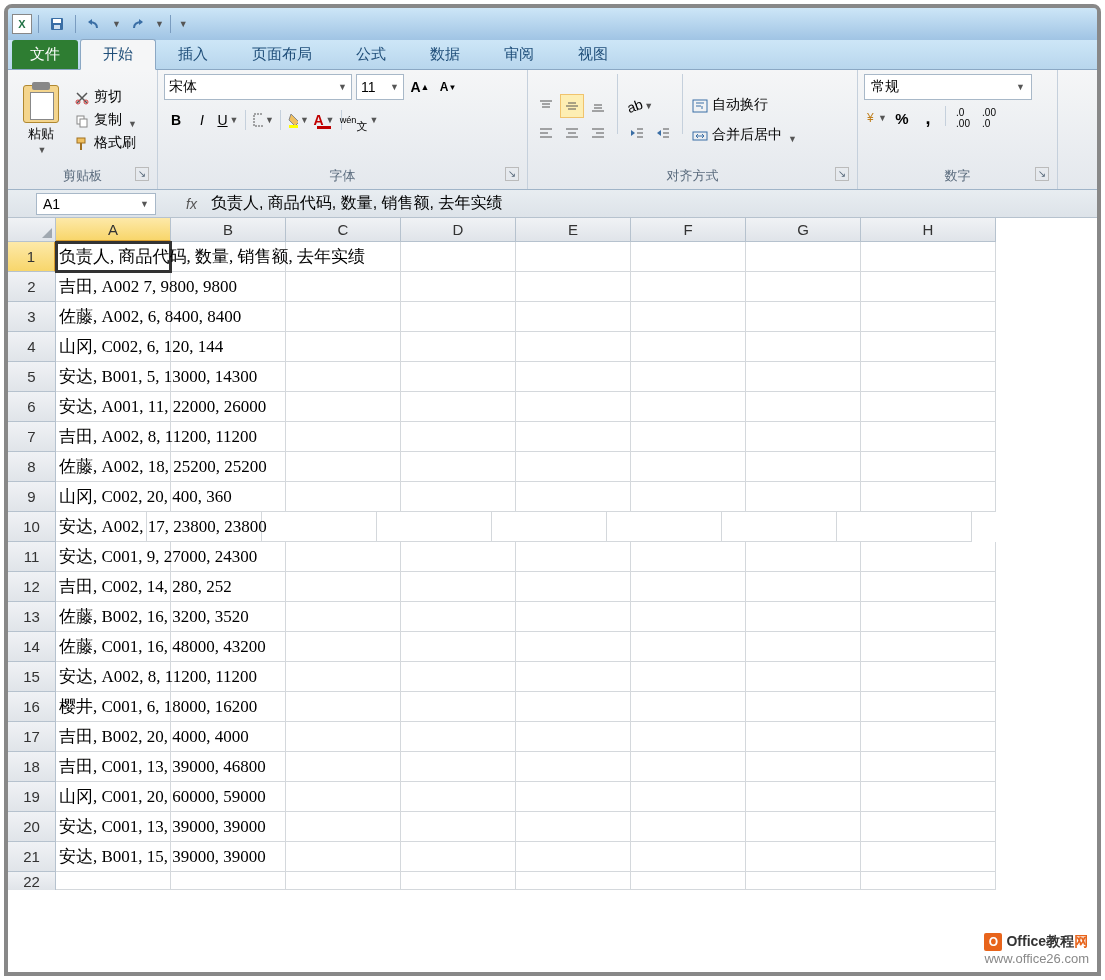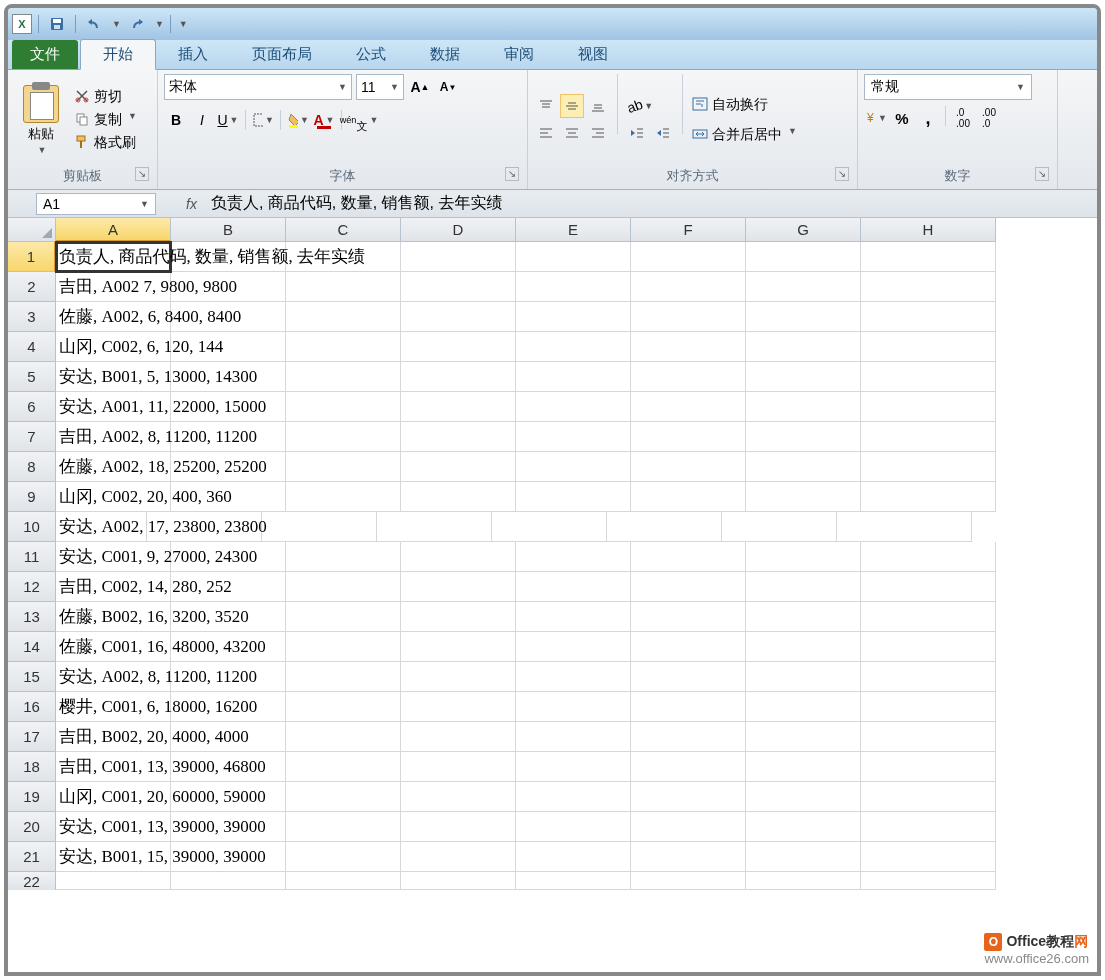--- a/index.html
+++ b/index.html
@@ -22,21 +22,21 @@
 .group-body { flex: 1; display: flex; gap: 4px; }
 .group-label { text-align: center; font-size: 13px; color: #5a6b7d; padding: 2px 0; position: relative; }
 .group-label .launcher { position: absolute; right: 2px; top: 2px; font-size: 10px; color: #5a6b7d; border: 1px solid #bbb; width: 14px; height: 14px; line-height: 12px; }
 
 .big-btn { display: flex; flex-direction: column; align-items: center; justify-content: center; width: 54px; gap: 2px; font-size: 13px; }
 .paste-icon { width: 36px; height: 38px; background: #f4d58d; border: 1px solid #b08830; border-radius: 3px; position: relative; }
 .paste-icon::before { content: ""; position: absolute; top: -4px; left: 8px; width: 18px; height: 8px; background: #888; border-radius: 2px; }
 .paste-icon::after { content: ""; position: absolute; top: 6px; left: 6px; width: 22px; height: 26px; background: #fff; border: 1px solid #888; }
 
 .stack { display: flex; flex-direction: column; gap: 3px; justify-content: center; }
-.mini-row { display: flex; align-items: flex-start; gap: 4px; font-size: 14px; padding: 1px 2px; white-space: nowrap; }
+.mini-row { display: flex; align-items: flex-end; gap: 4px; font-size: 14px; padding: 1px 2px; white-space: nowrap; }
 .mini-row svg, .mini-row .ic { width: 16px; height: 16px; flex-shrink: 0; }
 
 .font-row1 { display: flex; align-items: center; gap: 4px; }
 .font-name { width: 188px; height: 26px; border: 1px solid #a8b8c8; background: #fff; padding: 0 4px; font-size: 14px; display: flex; align-items: center; justify-content: space-between; }
 .font-size { width: 48px; height: 26px; border: 1px solid #a8b8c8; background: #fff; padding: 0 4px; font-size: 14px; display: flex; align-items: center; justify-content: space-between; }
 .sq-btn { width: 24px; height: 24px; border: 1px solid transparent; display: flex; align-items: center; justify-content: center; font-size: 14px; }
 .dd { font-size: 9px; margin-left: 2px; color: #555; }
 
 .font-row2 { display: flex; align-items: center; gap: 2px; margin-top: 8px; }
 .sep-v { width: 1px; height: 20px; background: #c5d0dc; margin: 0 3px; }
@@ -455,21 +455,21 @@
           <div class="cell" style="width: 115px; height: 30px;"></div>
           <div class="cell" style="width: 115px; height: 30px;"></div>
           <div class="cell" style="width: 115px; height: 30px;"></div>
           <div class="cell" style="width: 115px; height: 30px;"></div>
           <div class="cell" style="width: 115px; height: 30px;"></div>
           <div class="cell" style="width: 115px; height: 30px;"></div>
           <div class="cell" style="width: 135px; height: 30px;"></div>
         </div>
         <div class="cell-row">
           <div class="cell" style="width: 115px; height: 30px;">
-            <span class="cell-text">安达, A001, 11, 22000, 15000</span>
+            <span class="cell-text">安达, A001, 11, 22000, 26000</span>
           </div>
           <div class="cell" style="width: 115px; height: 30px;"></div>
           <div class="cell" style="width: 115px; height: 30px;"></div>
           <div class="cell" style="width: 115px; height: 30px;"></div>
           <div class="cell" style="width: 115px; height: 30px;"></div>
           <div class="cell" style="width: 115px; height: 30px;"></div>
           <div class="cell" style="width: 115px; height: 30px;"></div>
           <div class="cell" style="width: 135px; height: 30px;"></div>
         </div>
         <div class="cell-row">

